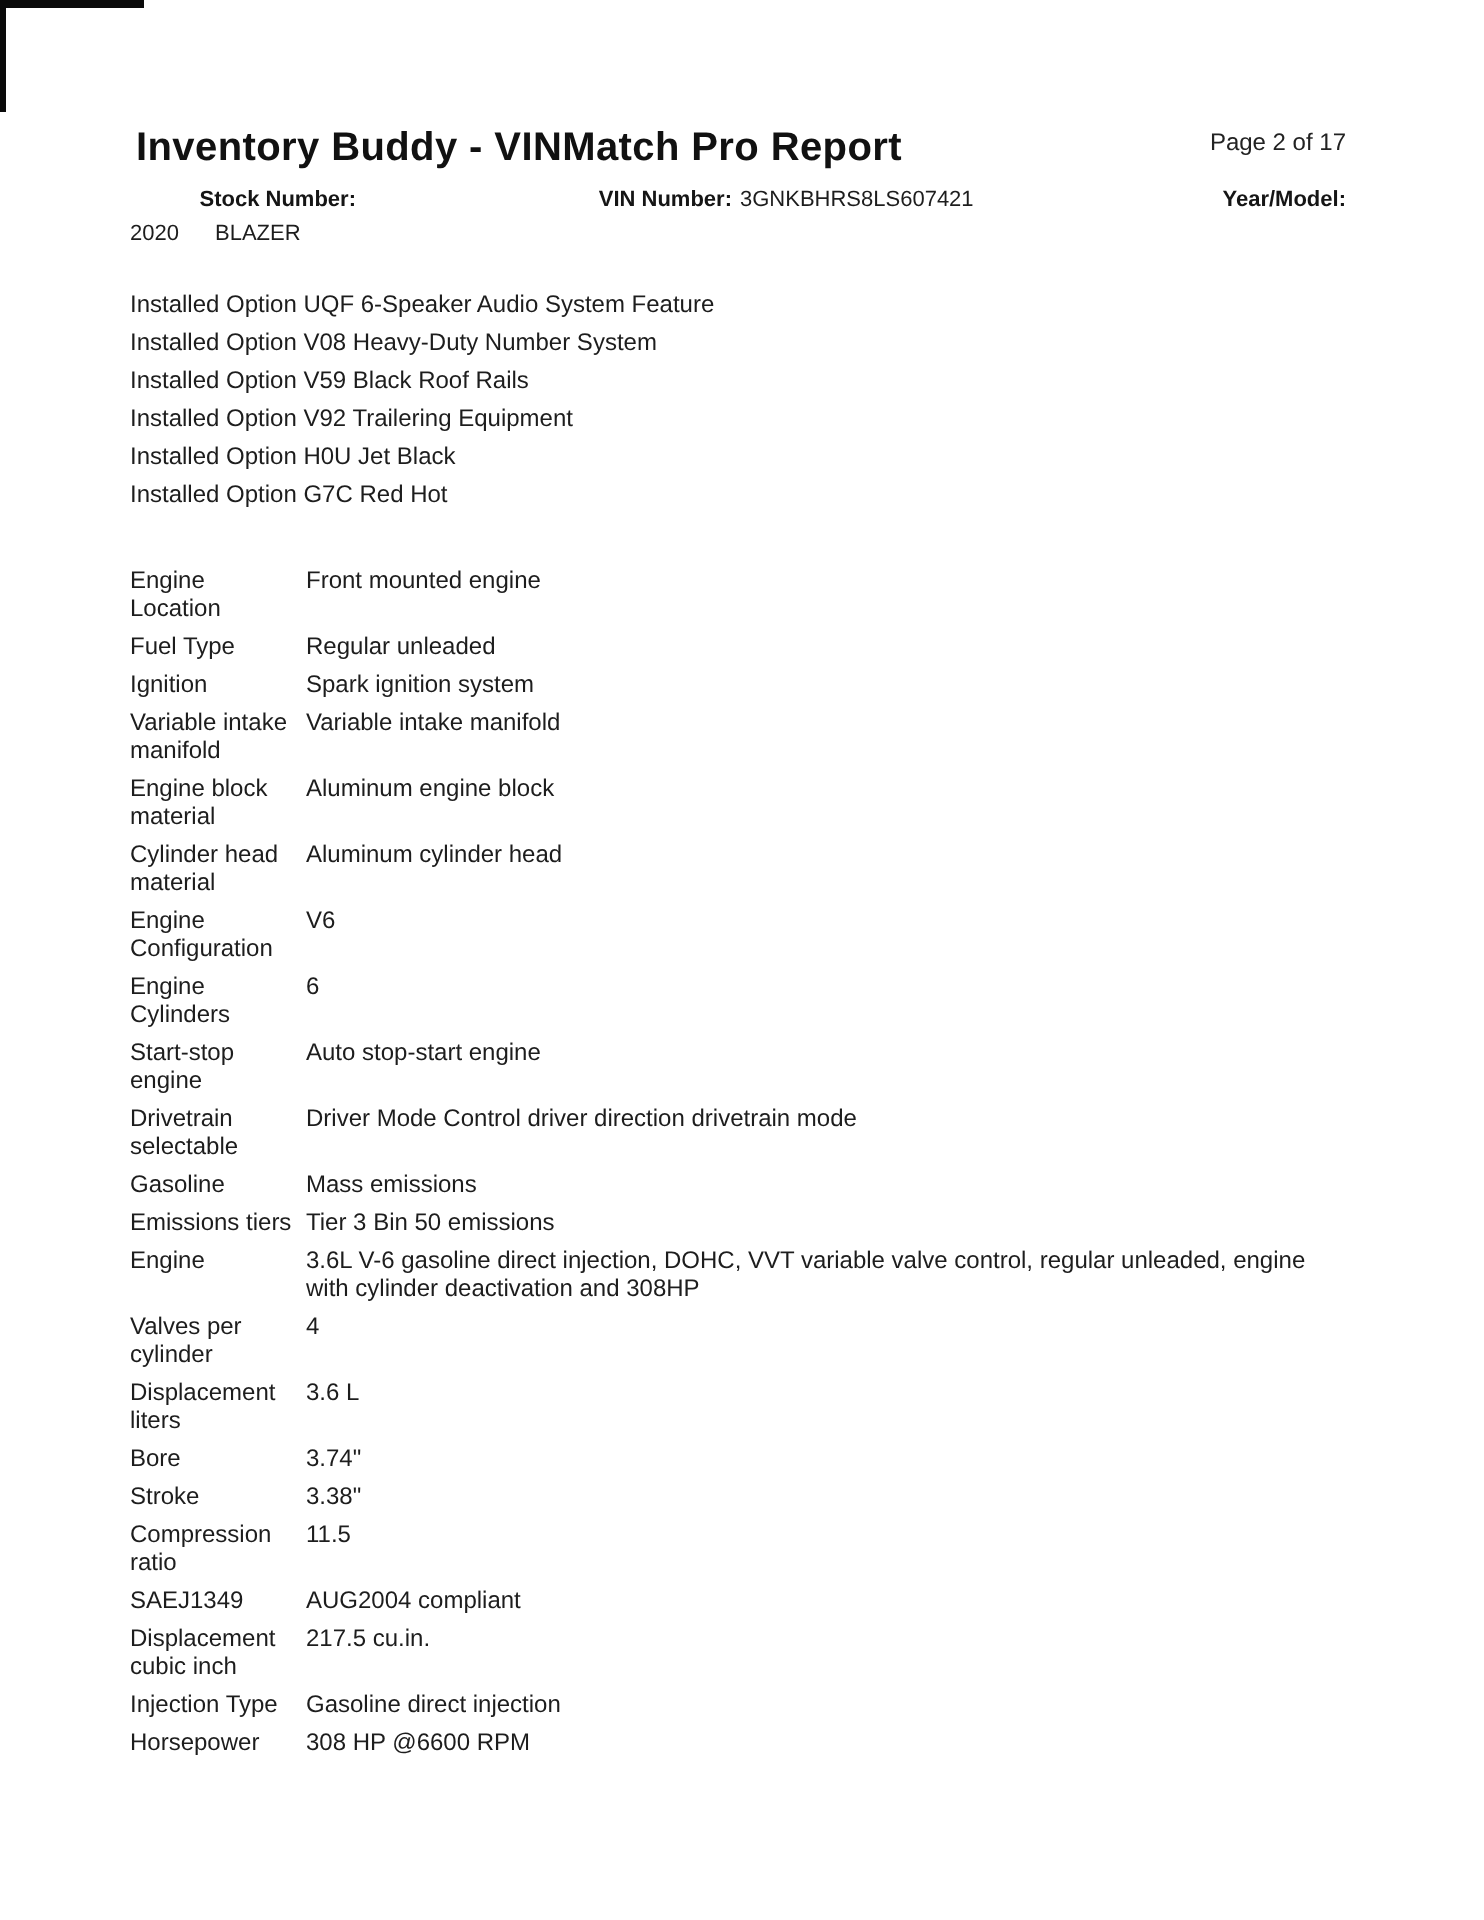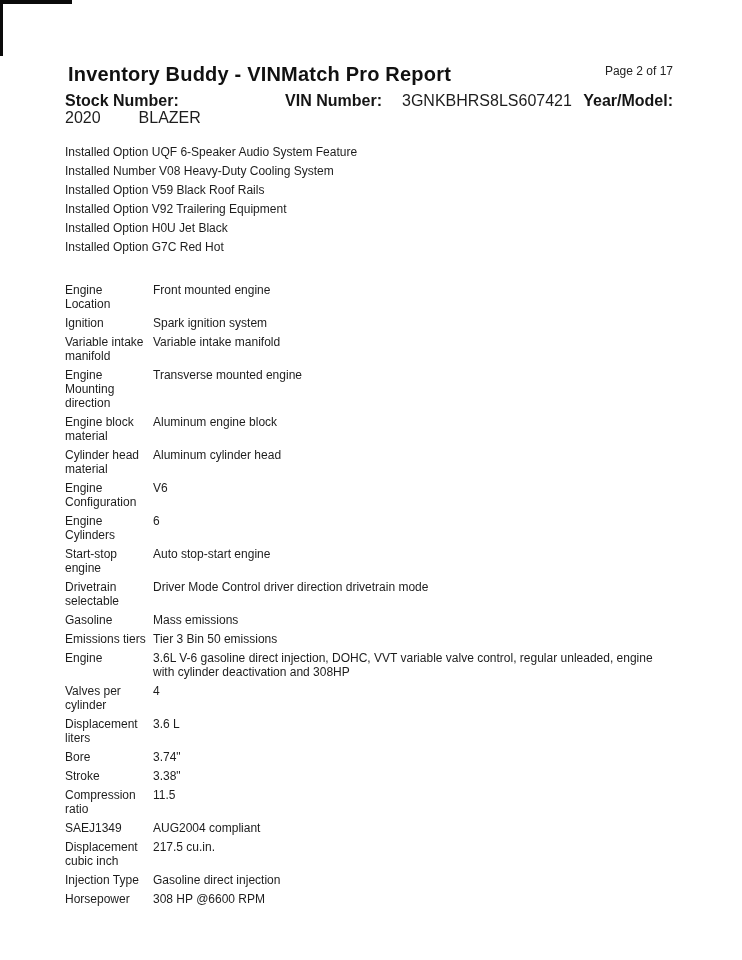--- a/index.html
+++ b/index.html
@@ -41,27 +41,27 @@
     font-size: 12px;
     line-height: 15px;
     padding-top: 2px;
     color: #222222;
     white-space: nowrap;
   }
   .meta {
     margin-top: 6px;
     display: grid;
     grid-template-columns: 113px 184px 75px auto;
-    column-gap: 20px;
-    font-size: 16px;
+    column-gap: 4px;
+    font-size: 11px;
     line-height: 17px;
   }
   .meta-label { font-weight: bold; text-align: right; color: #151515; white-space: nowrap; }
   .meta-value { text-align: left; white-space: nowrap; }
-  .model-value { margin-left: 38px; }
+  .model-value { margin-left: 18px; }
 
   .options { margin-top: 17px; }
   .option-line {
     font-size: 12px;
     line-height: 19px;
     white-space: nowrap;
   }
 
   .specs { margin-top: 26px; }
   .spec-row {
@@ -96,53 +96,53 @@
       <div class="meta-value"><span>2020</span><span class="model-value">BLAZER</span></div>
       <div></div>
       <div></div>
     </div>
   </header>
 
   <section class="options">
 
       <div class="option-line">Installed Option UQF 6-Speaker Audio System Feature</div>
 
-      <div class="option-line">Installed Number V08 Heavy-Duty Cooling System</div>
+      <div class="option-line">Installed Option V08 Heavy-Duty Number System</div>
 
       <div class="option-line">Installed Option V59 Black Roof Rails</div>
 
       <div class="option-line">Installed Option V92 Trailering Equipment</div>
 
       <div class="option-line">Installed Option H0U Jet Black</div>
 
       <div class="option-line">Installed Option G7C Red Hot</div>
     </section>
 
   <section class="specs">
 
       <div class="spec-row">
         <div class="spec-label">Engine Location</div>
         <div class="spec-value">Front mounted engine</div>
       </div>
 
+      <div class="spec-row">
+        <div class="spec-label">Fuel Type</div>
+        <div class="spec-value">Regular unleaded</div>
+      </div>
 
       <div class="spec-row">
         <div class="spec-label">Ignition</div>
         <div class="spec-value">Spark ignition system</div>
       </div>
 
       <div class="spec-row">
         <div class="spec-label">Variable intake manifold</div>
         <div class="spec-value">Variable intake manifold</div>
       </div>
 
-      <div class="spec-row">
-        <div class="spec-label">Engine Mounting direction</div>
-        <div class="spec-value">Transverse mounted engine</div>
-      </div>
 
       <div class="spec-row">
         <div class="spec-label">Engine block material</div>
         <div class="spec-value">Aluminum engine block</div>
       </div>
 
       <div class="spec-row">
         <div class="spec-label">Cylinder head material</div>
         <div class="spec-value">Aluminum cylinder head</div>
       </div>

